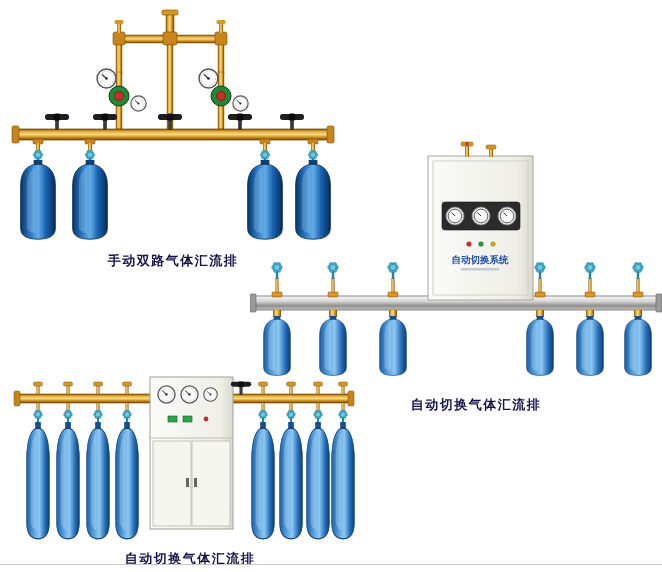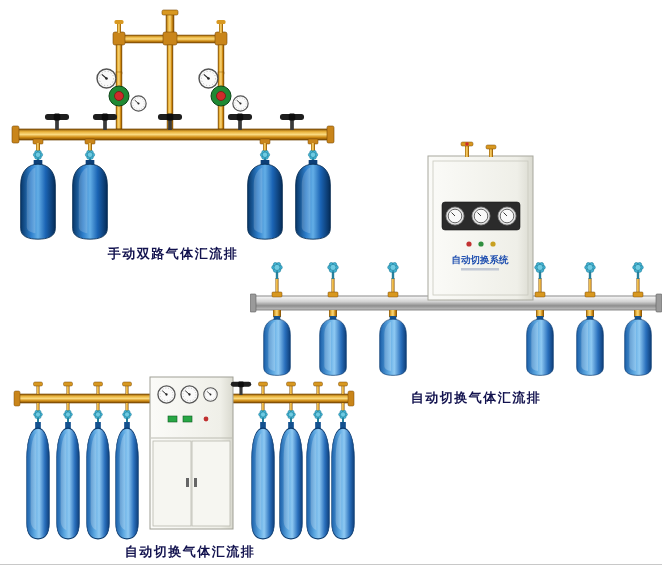--- a/index.html
+++ b/index.html
@@ -1,20 +1,20 @@
 <!DOCTYPE html>
 <html><head>
 <meta charset="utf-8">
 <style>
   html,body { margin:0; padding:0; background:#ffffff; }
   .canvas { position:relative; width:662px; height:572px; background:#ffffff; overflow:hidden;
             font-family:"DejaVu Sans", sans-serif; }
   .abs { position:absolute; }
   .caption { position:absolute; text-align:center; font-size:13px; font-weight:bold;
-             color:#12124e; letter-spacing:1.5px; font-family:"DejaVu Sans", sans-serif; }
+             color:#12124e; letter-spacing:1.5px; font-family:"DejaVu Sans", sans-serif;margin-top:7px; }
   svg text { font-family:"DejaVu Sans", sans-serif; }
 </style>
 </head>
 <body>
 
 <div class="canvas">
 
   <svg width="0" height="0" style="position:absolute" aria-hidden="true">
     <defs>
       <linearGradient id="brassH" x1="0" y1="0" x2="0" y2="1">

